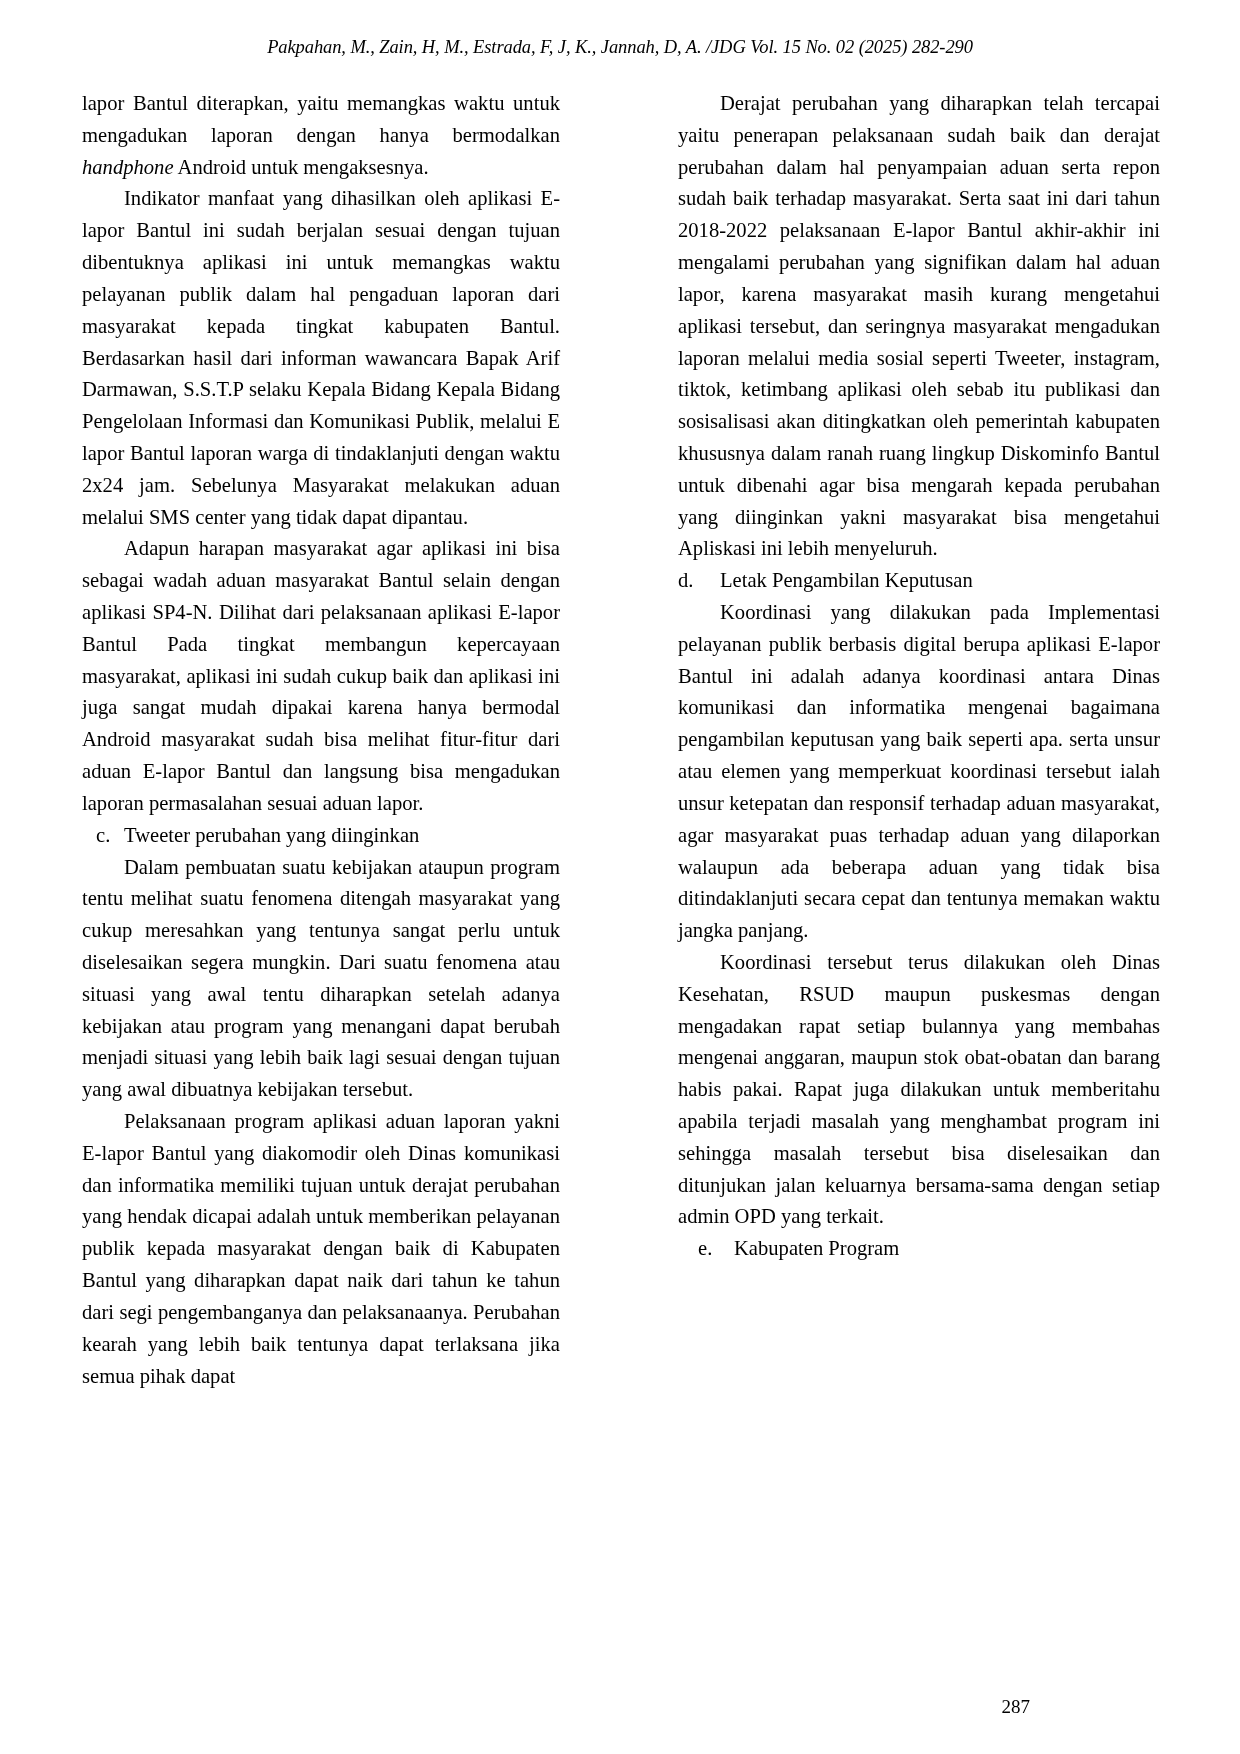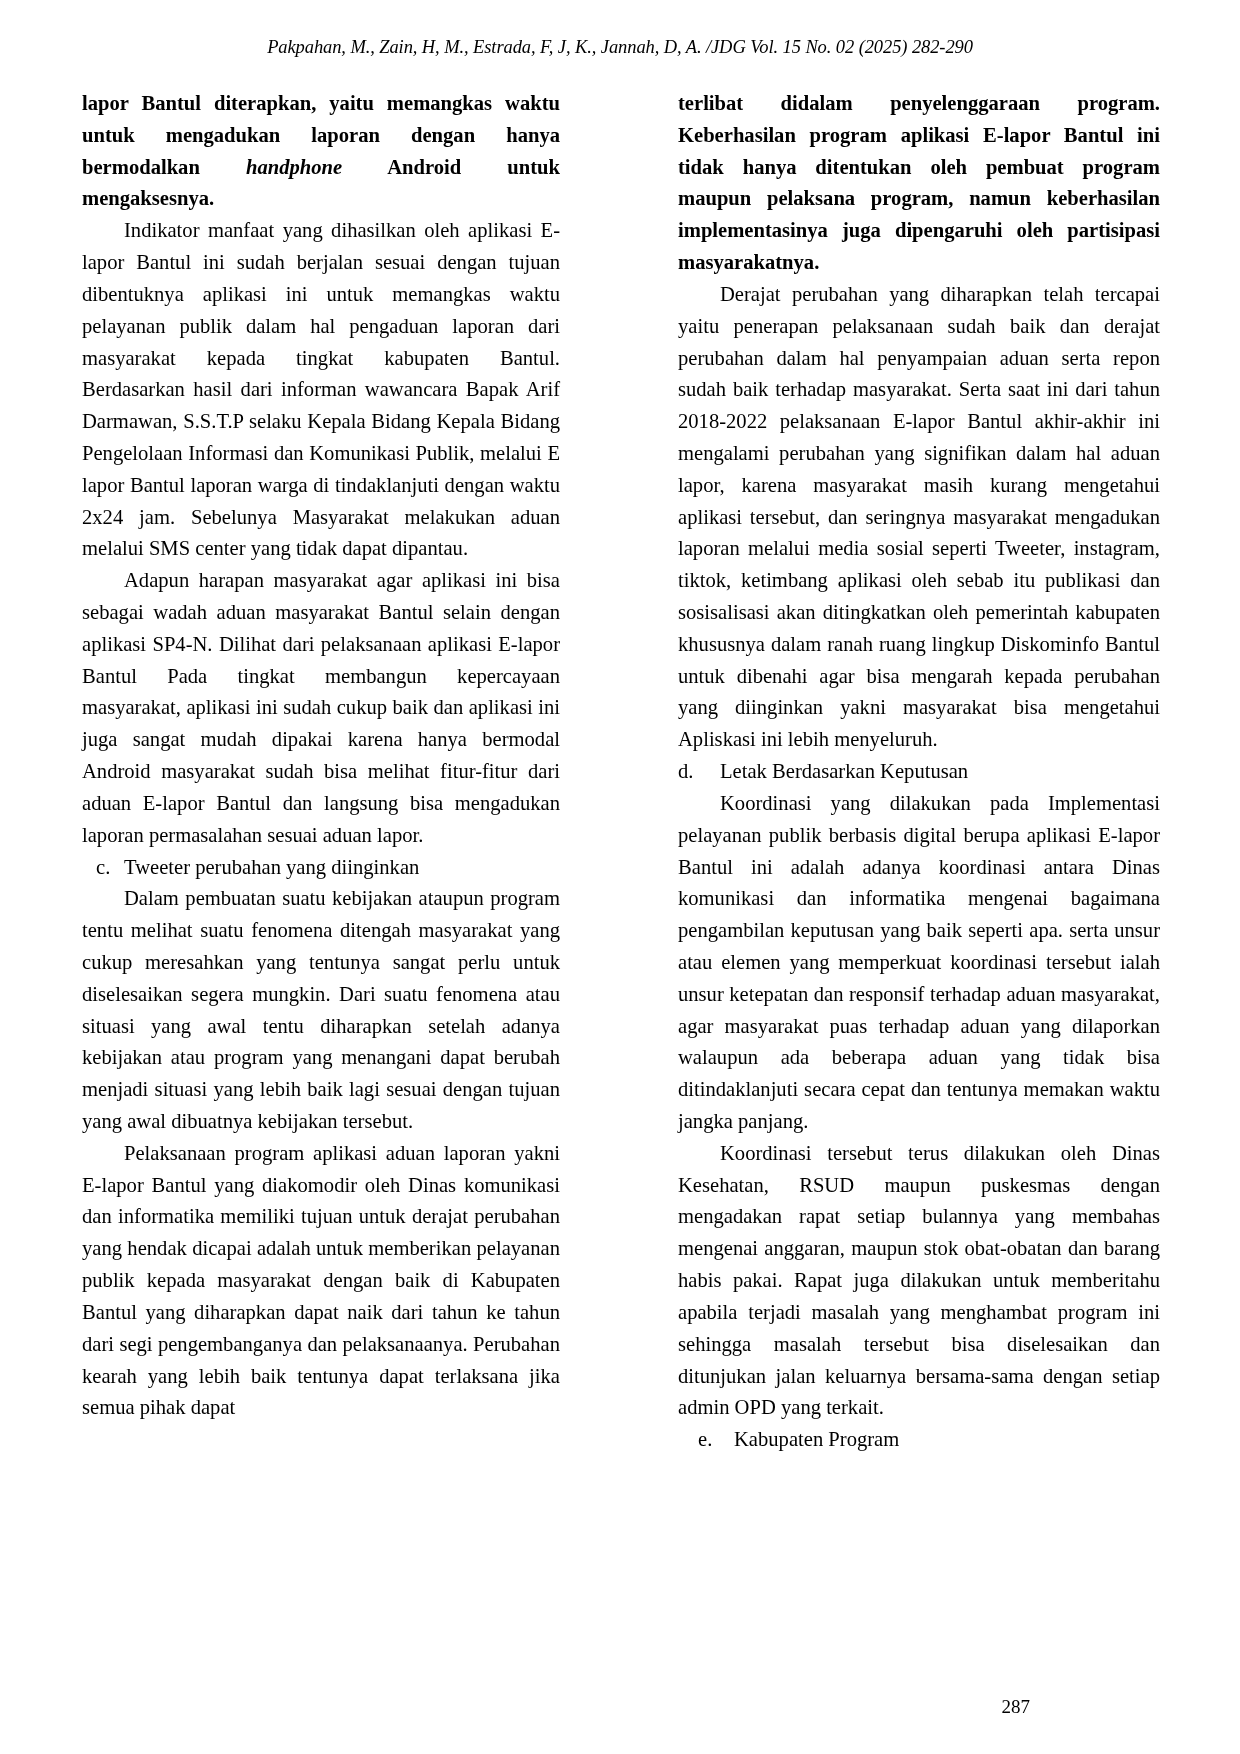--- a/index.html
+++ b/index.html
@@ -51,21 +51,21 @@
     text-justify: inter-word;
     -webkit-hyphens: none;
     hyphens: none;
   }
   .col.right { width: 482px; }
   p {
     margin: 0;
     padding: 0;
     text-align: justify;
   }
-  p.flush { text-indent: 0; font-weight: bold; }
+  p.flush { text-indent: 0; }
   p.indent { text-indent: 42px; }
   .list-item {
     margin: 0;
     padding: 0;
     display: flex;
     flex-direction: row;
     text-align: left;
   }
   .list-item .marker {
     display: inline-block;
@@ -109,27 +109,26 @@
       </div>
 
       <p class="indent">Dalam pembuatan suatu kebijakan ataupun program tentu melihat suatu fenomena ditengah masyarakat yang cukup meresahkan yang tentunya sangat perlu untuk diselesaikan segera mungkin. Dari suatu fenomena atau situasi yang awal tentu diharapkan setelah adanya kebijakan atau program yang menangani dapat berubah menjadi situasi yang lebih baik lagi sesuai dengan tujuan yang awal dibuatnya kebijakan tersebut.</p>
 
       <p class="indent">Pelaksanaan program aplikasi aduan laporan yakni E-lapor Bantul yang diakomodir oleh Dinas komunikasi dan informatika memiliki tujuan untuk derajat perubahan yang hendak dicapai adalah untuk memberikan pelayanan publik kepada masyarakat dengan baik di Kabupaten Bantul yang diharapkan dapat naik dari tahun ke tahun dari segi pengembanganya dan pelaksanaanya. Perubahan kearah yang lebih baik tentunya dapat terlaksana jika semua pihak dapat</p>
 
     </div>
 
     <div class="col right">
 
-      <p class="flush">terlibat didalam penyelenggaraan program. Keberhasilan program aplikasi E-lapor Bantul ini tidak hanya ditentukan oleh pembuat program maupun pelaksana program, namun keberhasilan implementasinya juga dipengaruhi oleh partisipasi masyarakatnya.</p>
 
       <p class="indent">Derajat perubahan yang diharapkan telah tercapai yaitu penerapan pelaksanaan sudah baik dan derajat perubahan dalam hal penyampaian aduan serta repon sudah baik terhadap masyarakat. Serta saat ini dari tahun 2018-2022 pelaksanaan E-lapor Bantul akhir-akhir ini mengalami perubahan yang signifikan dalam hal aduan lapor, karena masyarakat masih kurang mengetahui aplikasi tersebut, dan seringnya masyarakat mengadukan laporan melalui media sosial seperti Tweeter, instagram, tiktok, ketimbang aplikasi oleh sebab itu publikasi dan sosisalisasi akan ditingkatkan oleh pemerintah kabupaten khususnya dalam ranah ruang lingkup Diskominfo Bantul untuk dibenahi agar bisa mengarah kepada perubahan yang diinginkan yakni masyarakat bisa mengetahui Apliskasi ini lebih menyeluruh.</p>
 
       <div class="list-item">
         <span class="marker d">d.</span>
-        <span class="item-text">Letak Berdasarkan Keputusan</span>
+        <span class="item-text">Letak Pengambilan Keputusan</span>
       </div>
 
       <p class="indent">Koordinasi yang dilakukan pada Implementasi pelayanan publik berbasis digital berupa aplikasi E-lapor Bantul ini adalah adanya koordinasi antara Dinas komunikasi dan informatika mengenai bagaimana pengambilan keputusan yang baik seperti apa. serta unsur atau elemen yang memperkuat koordinasi tersebut ialah unsur ketepatan dan responsif terhadap aduan masyarakat, agar masyarakat puas terhadap aduan yang dilaporkan walaupun ada beberapa aduan yang tidak bisa ditindaklanjuti secara cepat dan tentunya memakan waktu jangka panjang.</p>
 
       <p class="indent">Koordinasi tersebut terus dilakukan oleh Dinas Kesehatan, RSUD maupun puskesmas dengan mengadakan rapat setiap bulannya yang membahas mengenai anggaran, maupun stok obat-obatan dan barang habis pakai. Rapat juga dilakukan untuk memberitahu apabila terjadi masalah yang menghambat program ini sehingga masalah tersebut bisa diselesaikan dan ditunjukan jalan keluarnya bersama-sama dengan setiap admin OPD yang terkait.</p>
 
       <div class="list-item">
         <span class="marker e">e.</span>
         <span class="item-text">Kabupaten Program</span>
       </div>

